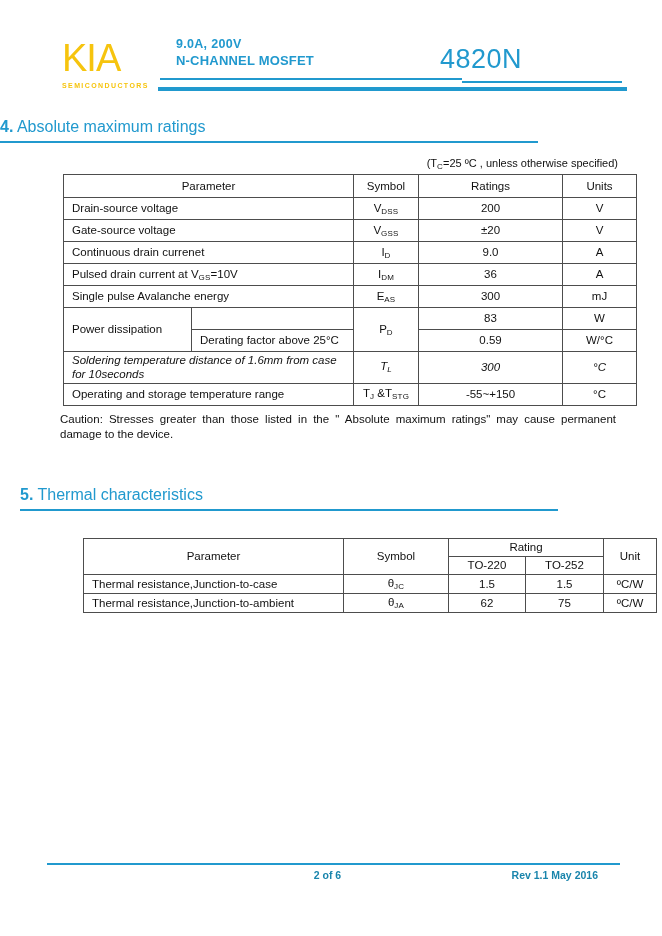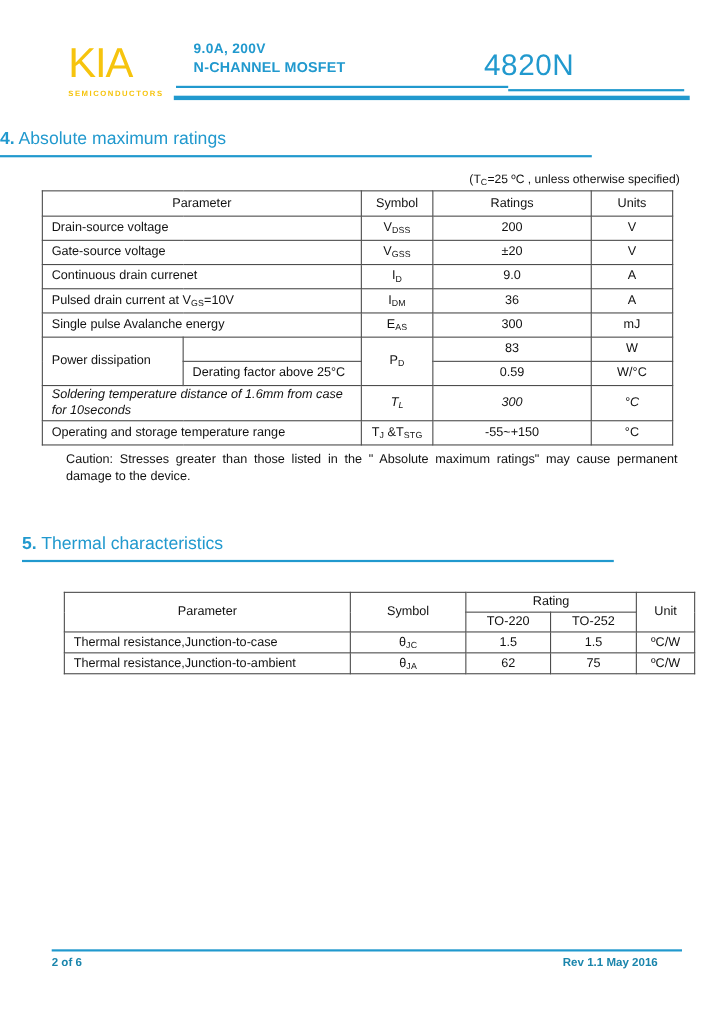--- a/index.html
+++ b/index.html
@@ -30,41 +30,41 @@
   .section{position:absolute;left:0;width:662px;}
   .sec4{top:118px;}
   .sec5{top:486px;padding-left:20px;}
   .section-title{width:538px;border-bottom:2px solid var(--accent);padding-bottom:5px;color:var(--accent);font-size:16px;}
   .section-title .sec-num{font-weight:700;}
 
   
   .cond-note{margin:14px 44px 0 0;text-align:right;font-size:11px;color:var(--text);padding-left:23px;}
 
   
-  table{border-collapse:collapse;table-layout:fixed;margin-left:38px;width:573px;font-size:11.5px;color:var(--text);}
+  table{border-collapse:collapse;table-layout:fixed;margin-left:63px;width:573px;font-size:11.5px;color:var(--text);}
   th,td{border:1px solid var(--table-border);font-weight:400;text-align:center;vertical-align:middle;padding:1px 4px;line-height:1.25;}
   td.param{text-align:left;padding-left:8px;}
   .abs-table{margin-top:3px;}
   .abs-table tr{height:22px;}
   .abs-table tr.hdr{height:23px;}
   .abs-table tr.tall{height:30px;font-style:italic;}
   .thermal-table{margin-top:27px;}
   .thermal-table tr{height:19px;}
   .thermal-table tr.hdr{height:18px;}
   sub,.sub{font-size:8px;}
   .sub{vertical-align:-2px;letter-spacing:.2px;}
 
   
   .caution{margin:6px 46px 0 60px;font-size:11.5px;line-height:15px;text-align:justify;}
 
   
   .footer{position:absolute;left:47px;top:863px;width:573px;}
   .footer-rule{height:2px;background:var(--accent);}
   .footer-row{position:relative;margin-top:4px;height:14px;font-size:10.5px;font-weight:700;color:var(--footer-text);}
-  .footer-page{position:absolute;left:0;right:12px;text-align:left;}
+  .footer-page{position:absolute;left:0;right:12px;text-align:center;}
   .footer-rev{position:absolute;right:22px;}
 </style>
 </head>
 <body>
 
 <div class="page">
 
   <div class="logo-block">
     <div class="logo-main">KIA</div>
     <div class="logo-sub">SEMICONDUCTORS</div>

